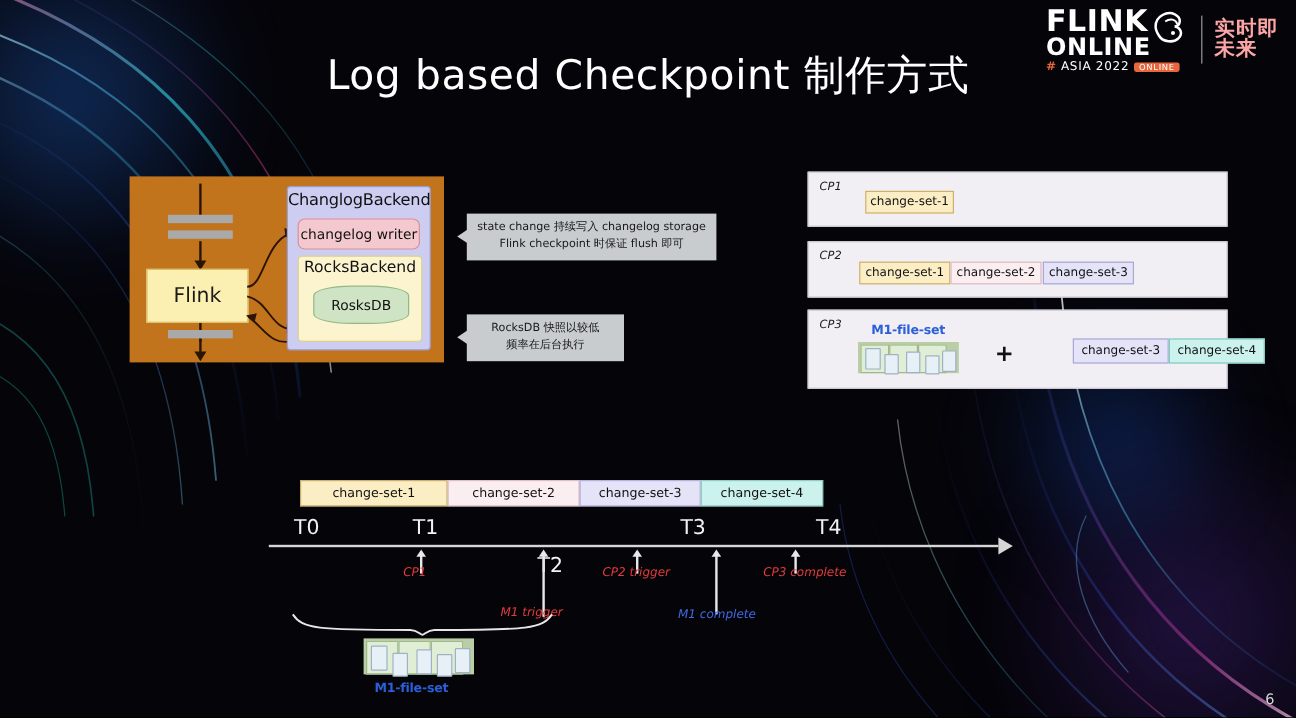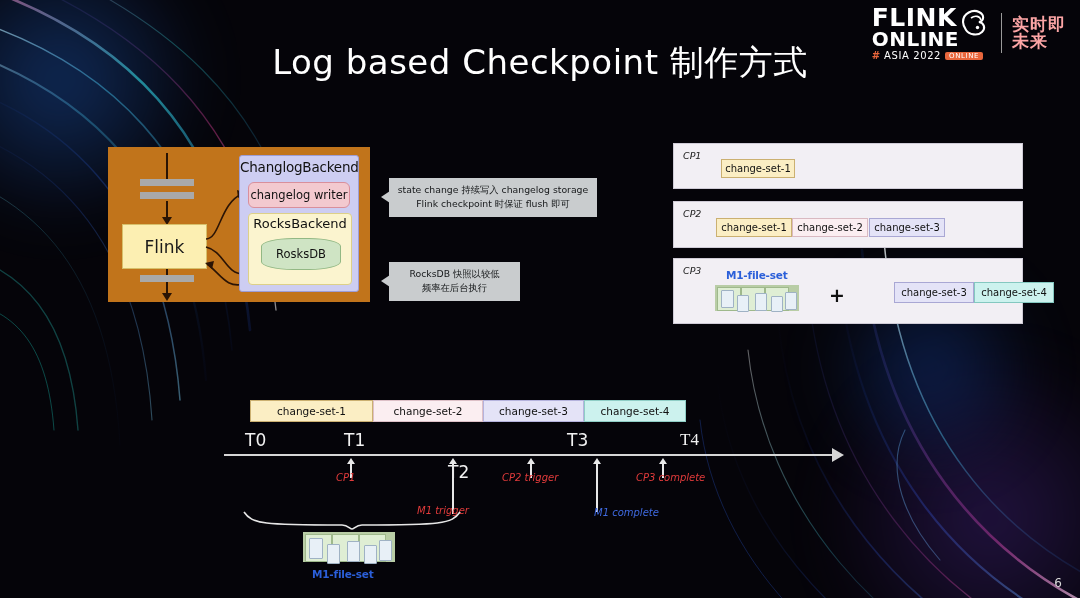--- a/index.html
+++ b/index.html
@@ -89,21 +89,21 @@
   .tl-bar.c{background:#ccf2ee;border-color:#8fcec6;}
   .tick-label{position:absolute;top:30px;color:#f2f2f2;font-size:17px;}
   .axis{position:absolute;top:54px;left:0;height:1.5px;background:#d6d6d6;}
   .axis-head{position:absolute;top:48px;width:0;height:0;border-top:7px solid transparent;
              border-bottom:7px solid transparent;border-left:12px solid #d6d6d6;}
   .ann-line{position:absolute;width:1.5px;background:#e8e8e8;}
   .ann-head{position:absolute;width:0;height:0;border-left:4px solid transparent;
             border-right:4px solid transparent;border-bottom:6px solid #e8e8e8;}
   .ann-text{position:absolute;font-size:10px;font-style:italic;white-space:nowrap;}
   .ann-text.red{color:#e23b3b;}
-  .ann-text.blue{color:#3f6ae0;margin-left:29px;}
+  .ann-text.blue{color:#3f6ae0;}
   .brace{position:absolute;}
 
   
   #watermark{position:absolute;right:34px;bottom:36px;color:#fff;font-size:29px;letter-spacing:1px;}
   #pagenum{position:absolute;right:18px;bottom:8px;color:#d8d8d8;font-size:12px;}
 </style>
 </head>
 <body>
 
 <div id="slide">
@@ -275,21 +275,21 @@
   <div id="timeline">
     <div class="tl-bar y" style="left:26px;width:123px;">change-set-1</div>
     <div class="tl-bar p" style="left:149px;width:110px;">change-set-2</div>
     <div class="tl-bar b" style="left:259px;width:101px;">change-set-3</div>
     <div class="tl-bar c" style="left:360px;width:102px;">change-set-4</div>
 
     <div class="tick-label" style="left:21px;">T0</div>
     <div class="tick-label" style="left:120px;">T1</div>
     <div class="tick-label" style="left:224px;margin-top:32px;">T2</div>
     <div class="tick-label" style="left:304px;margin-left:39px;">T3</div>
-    <div class="tick-label" style="left:456px;font-family:Liberation Serif, serif;">T4</div>
+    <div class="tick-label" style="left:456px;">T4</div>
 
     <div class="axis" style="width:608px;"></div>
     <div class="axis-head" style="left:608px;"></div>
 
     <div class="ann-head" style="left:123px;top:58px;"></div>
     <div class="ann-line" style="left:126px;top:62px;height:16px;"></div>
     <div class="ann-text red" style="left:112px;top:72px;">CP1</div>
 
     <div class="ann-head" style="left:225px;top:58px;"></div>
     <div class="ann-line" style="left:228px;top:62px;height:52px;"></div>

